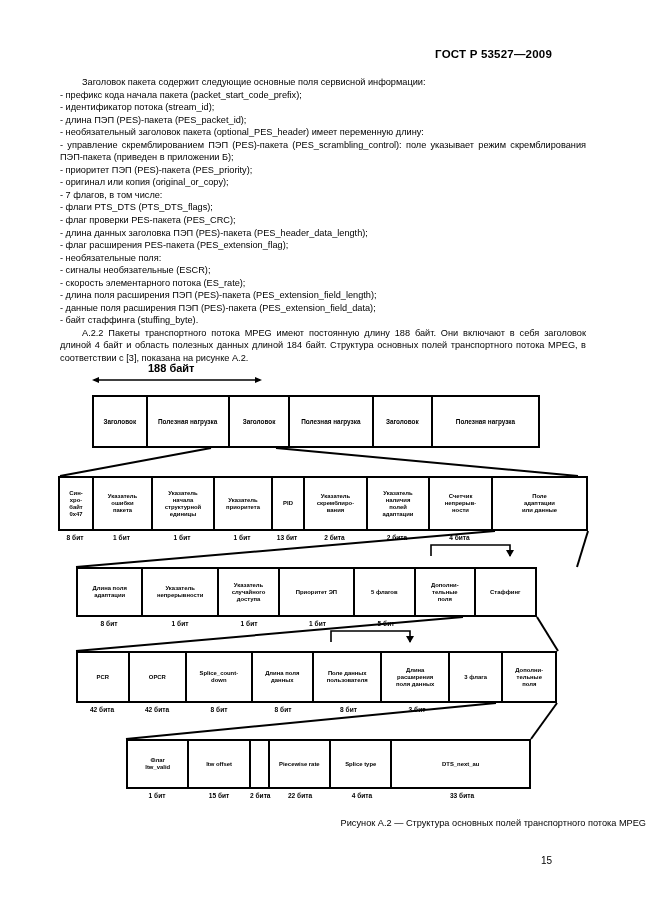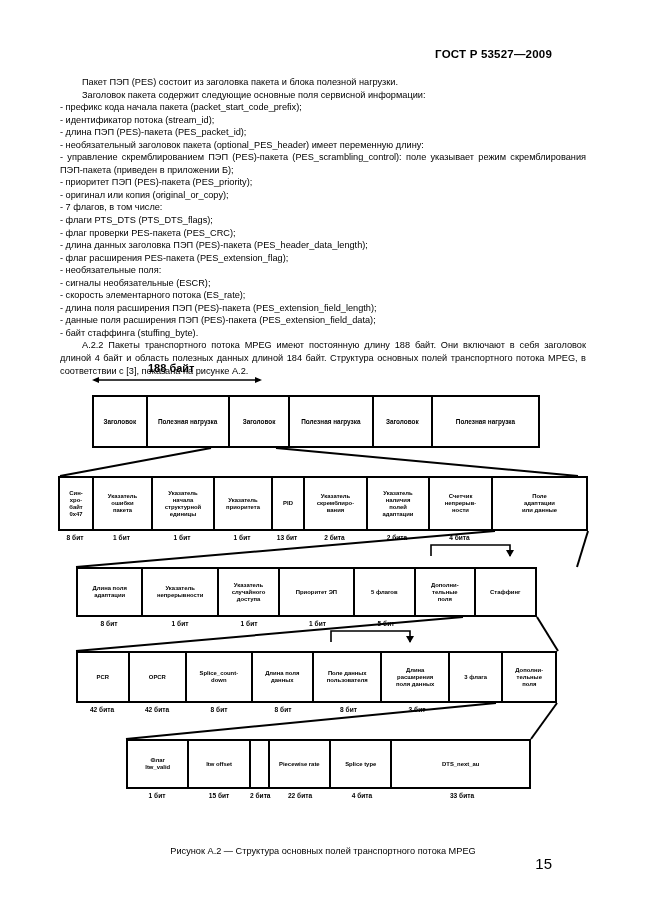--- a/index.html
+++ b/index.html
@@ -87,42 +87,41 @@
     font-weight: bold;
   }
   .bits span {
     text-align: center;
     white-space: nowrap;
   }
 
   .connector { position: absolute; overflow: visible; }
   .caption {
     position: absolute;
-    top: 846px;
+    top: 818px;
     left: 0;
     width: 646px;
-    text-align: center;
+    text-align: right;
     font-size: 9.2px;
   }
   .page-num {
     position: absolute;
     top: 855px;
     right: 26px;
-    font-size: 15px;
+    font-size: 10px;
   }
 </style>
 </head>
 <body>
 
 <div class="page">
 
   <div class="doc-header">ГОСТ Р 53527—2009</div>
 
   <div class="body-text">
-    <p class="indent">Пакет ПЭП (PES) состоит из заголовка пакета и блока полезной нагрузки.</p>
     <p class="indent">Заголовок пакета содержит следующие основные поля сервисной информации:</p>
     <p class="bullet">- префикс кода начала пакета (packet_start_code_prefix);</p>
     <p class="bullet">- идентификатор потока (stream_id);</p>
     <p class="bullet">- длина ПЭП (PES)-пакета (PES_packet_id);</p>
     <p class="bullet">- необязательный заголовок пакета (optional_PES_header) имеет переменную длину:</p>
     <p class="bullet just">-  управление скремблированием  ПЭП (PES)-пакета (PES_scrambling_control): поле указывает режим скремблирования ПЭП-пакета (приведен в приложении Б);</p>
     <p class="bullet">- приоритет ПЭП (PES)-пакета (PES_priority);</p>
     <p class="bullet">- оригинал или копия (original_or_copy);</p>
     <p class="bullet">- 7 флагов, в том числе:</p>
     <p class="bullet">- флаги PTS_DTS (PTS_DTS_flags);</p>

